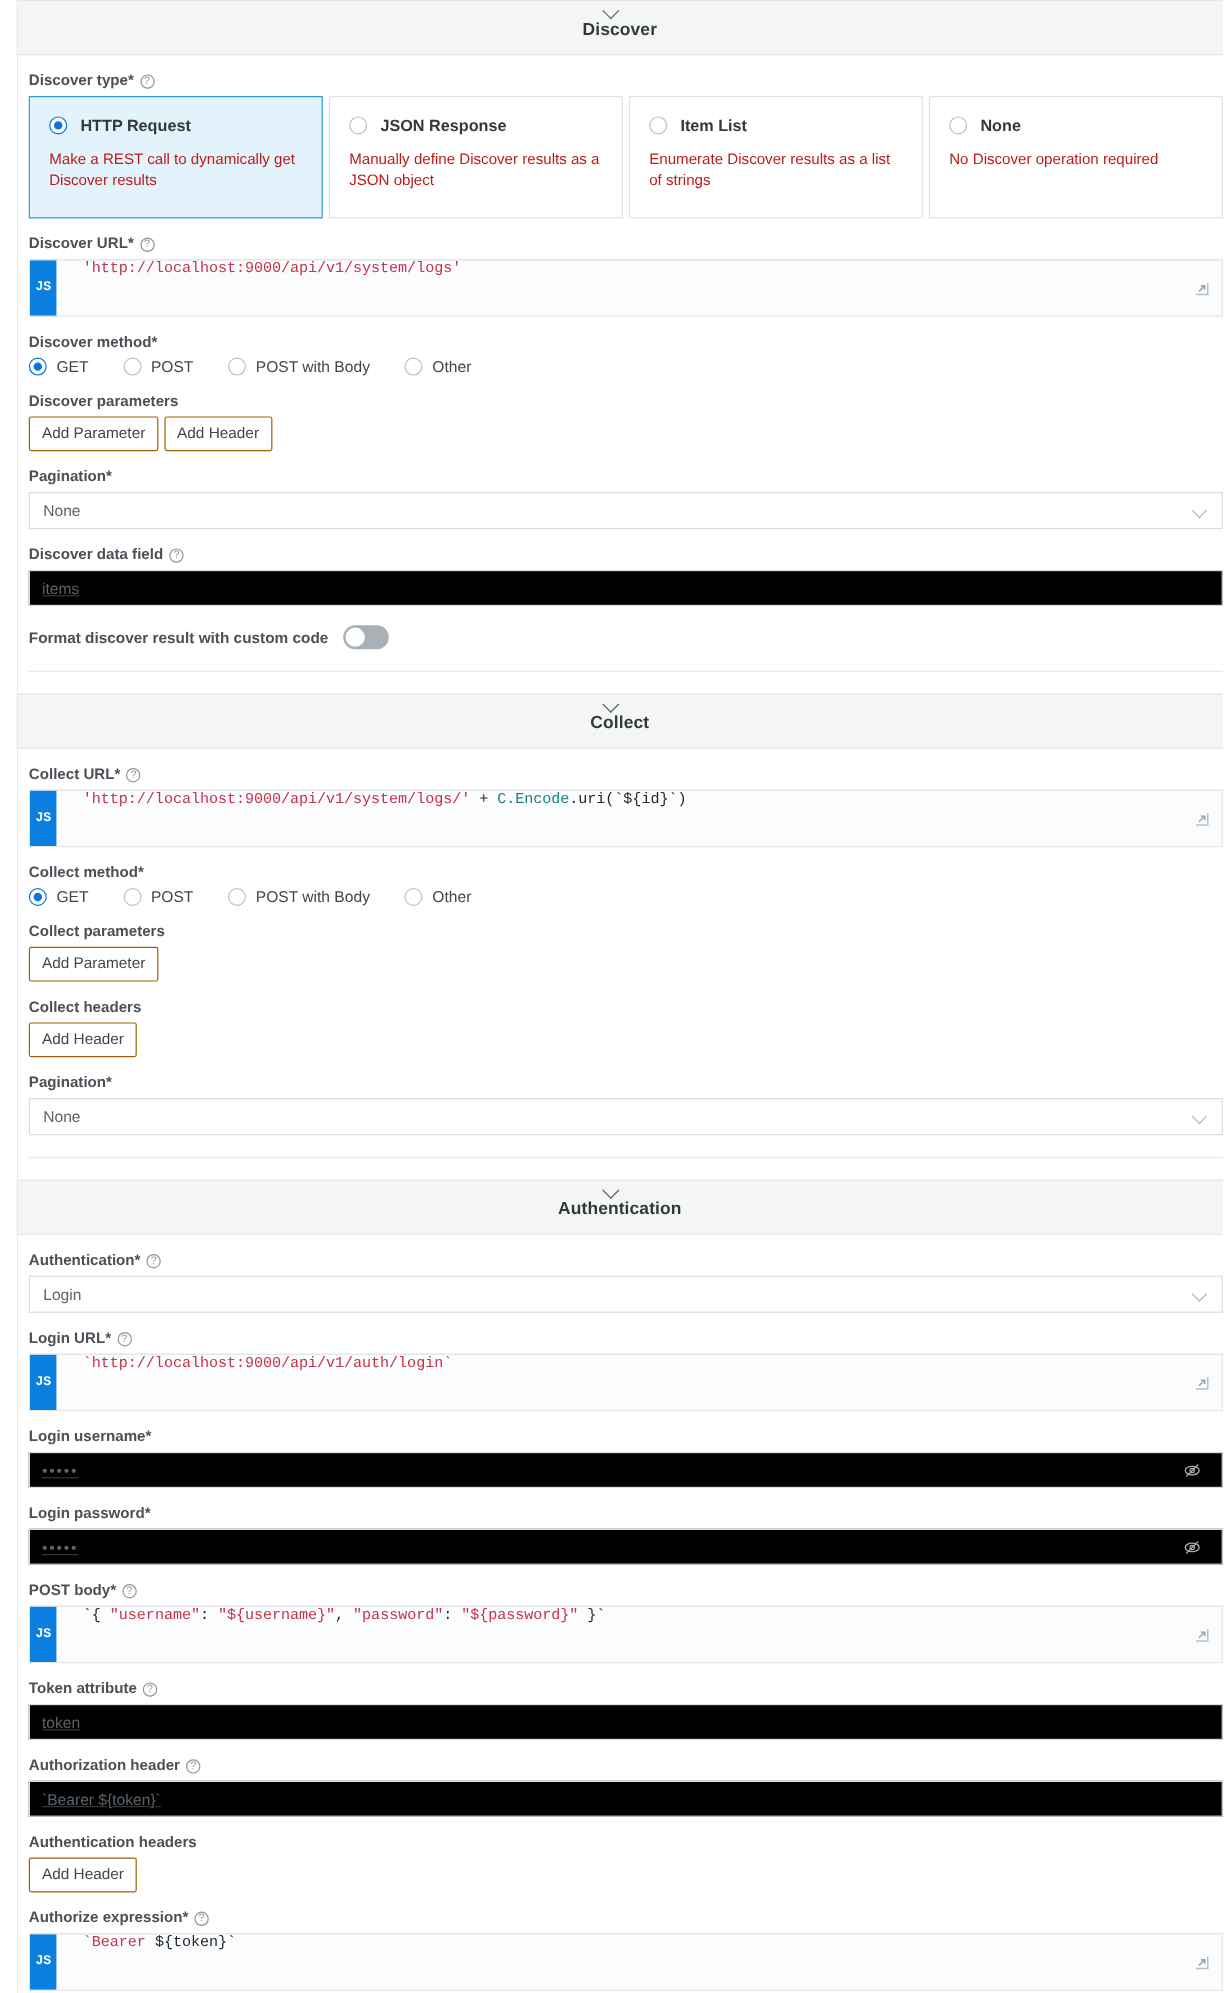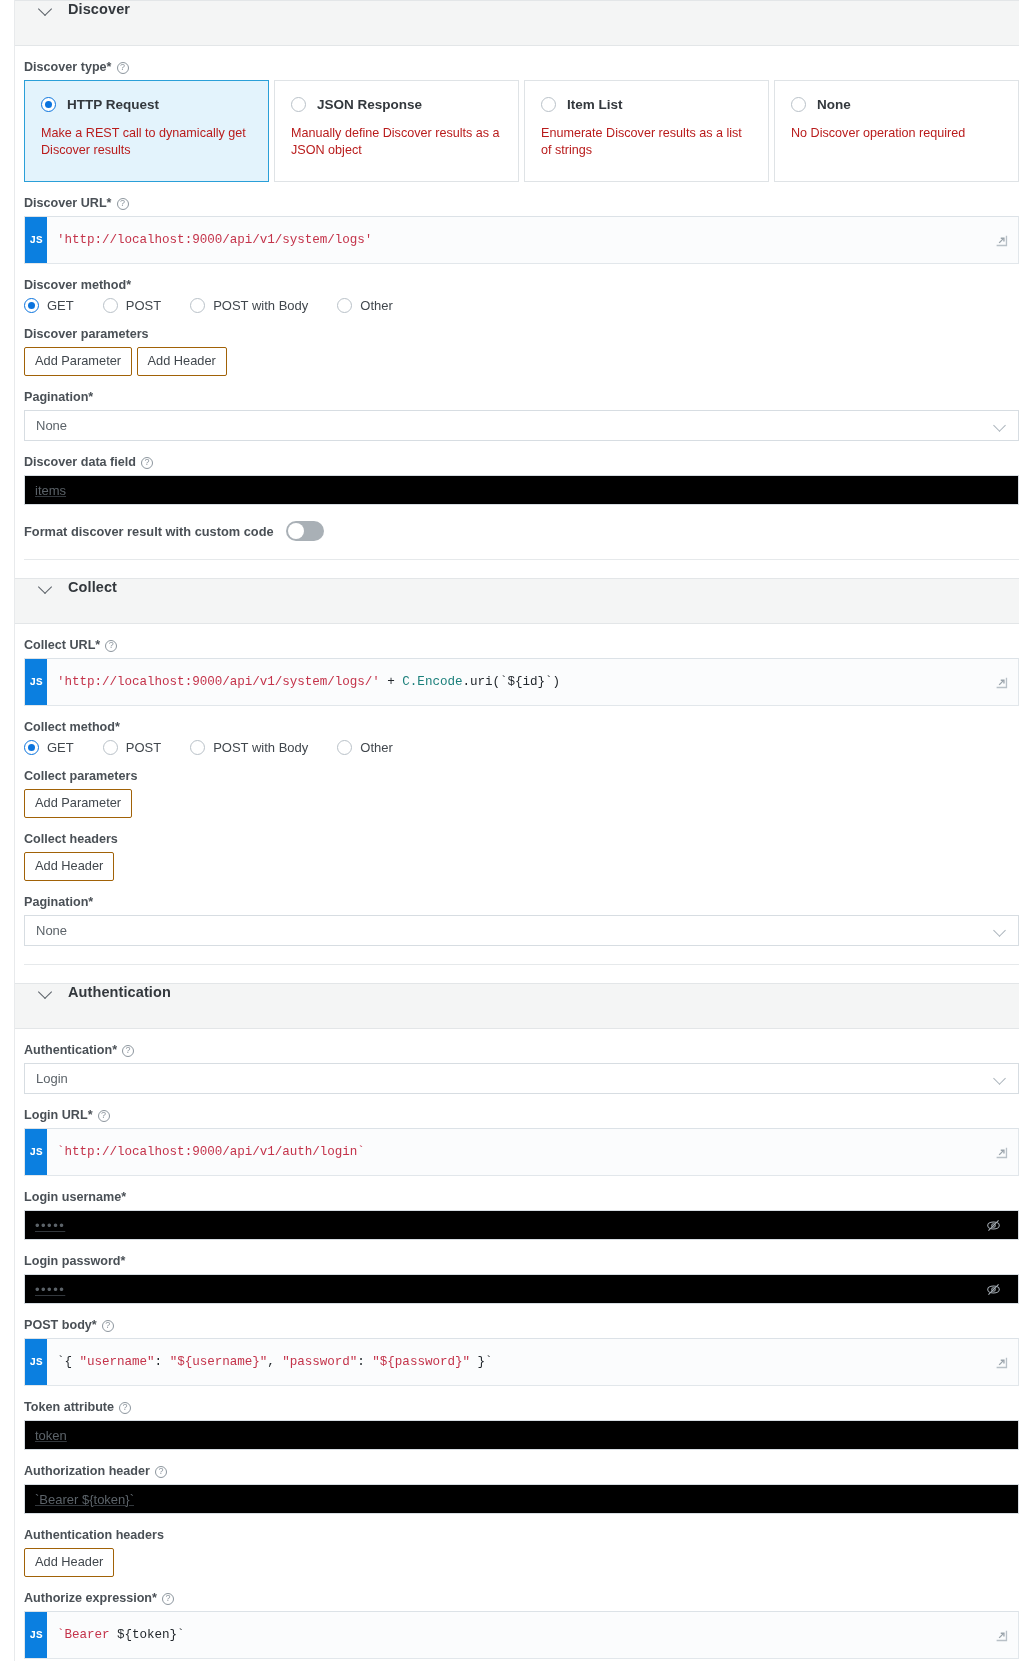--- a/index.html
+++ b/index.html
@@ -17,24 +17,24 @@
     overflow: hidden;
   }
 
   
   .section-header {
     background: #f4f5f5;
     border-top: 1px solid #e3e6e8;
     border-bottom: 1px solid #e3e6e8;
     height: 46px;
     display: flex;
-    align-items: flex-start;
-    padding-left: 24px;
+    align-items: center;
     margin-left: 14px;
     margin-right: 6px;
+    flex-direction: column;
   }
   .section-header .chev {
     width: 16px; height: 16px;
     margin-right: 14px;
     display: inline-block;
     position: relative;
     flex: none;
   }
   .chev::before {
     content: "";
@@ -206,27 +206,27 @@
     font-family: "Liberation Mono", monospace;
     display: flex;
     align-items: center;
     justify-content: center;
     letter-spacing: -.2px;
     flex: none;
   }
   .js-code {
     flex: 1;
     display: flex;
-    align-items: center;
     padding-left: 10px;
     font-family: "Liberation Mono", monospace;
     font-size: 12.6px;
     white-space: pre;
     overflow: hidden;
     letter-spacing: -.05px;
+    margin-left: 12px;
   }
   .tok-str { color: #c4334a; }
   .tok-plain { color: #23282d; }
   .tok-id { color: #1a7f7a; }
   .tok-prop { color: #23282d; }
 
   .expand-ico {
     width: 34px;
     display: flex;
     align-items: center;

